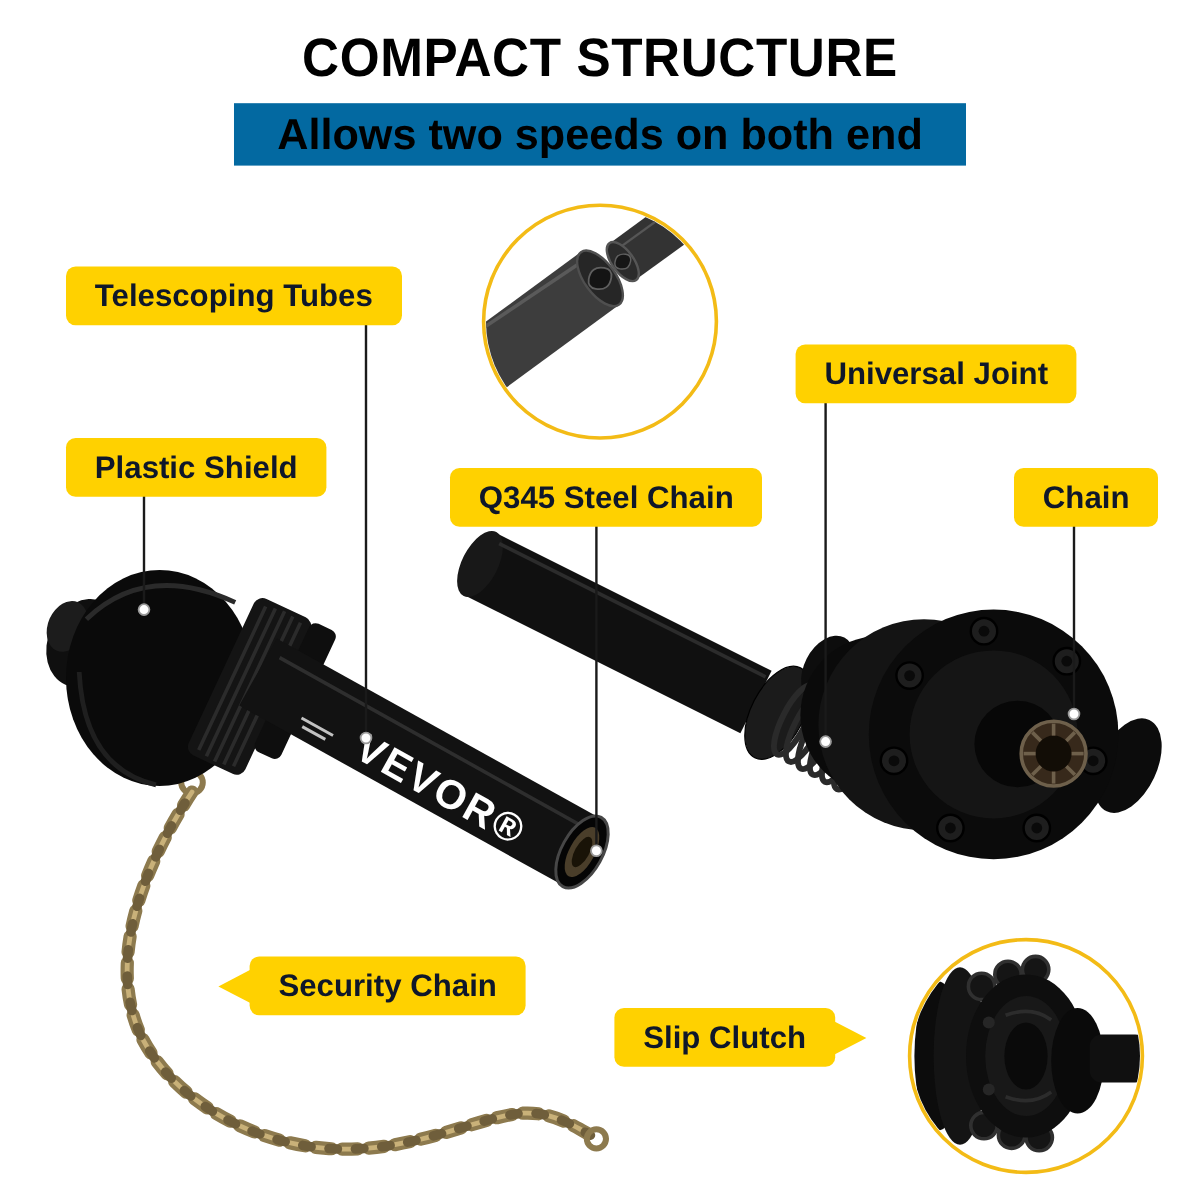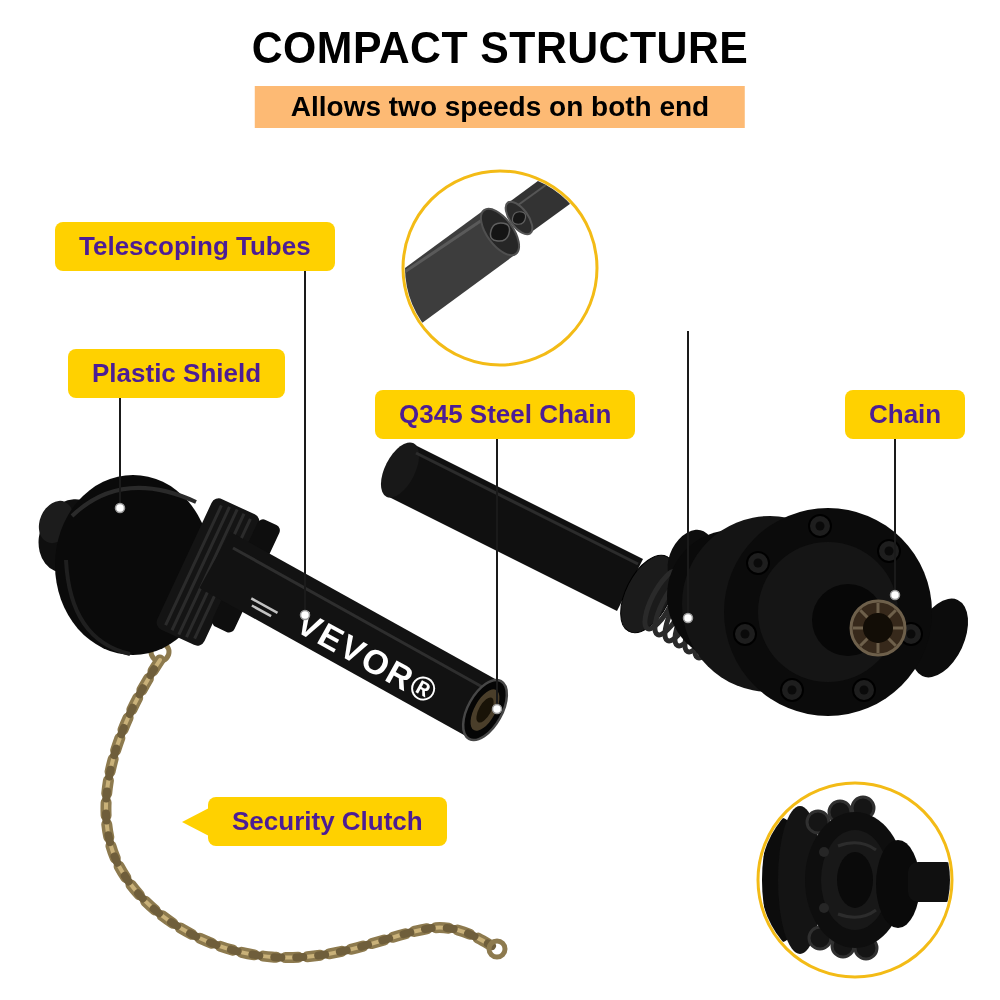--- a/index.html
+++ b/index.html
@@ -7,25 +7,25 @@
     position:relative;width:1000px;height:1000px;background:#ffffff;overflow:hidden;
     font-family:"Liberation Sans",sans-serif;color:#000;
   }
   .title{
     position:absolute;top:22px;left:0;width:1000px;text-align:center;
     font-size:45px;font-weight:900;letter-spacing:.5px;transform:scaleX(.95);
     transform-origin:center;white-space:nowrap;
   }
   .banner{
     position:absolute;top:86px;left:50%;transform:translateX(-50%);
-    background:#fdba74;padding:5px 36px;font-size:28px;font-weight:bold;white-space:nowrap;text-align:right;
+    background:#0369a1;padding:5px 36px;font-size:36px;font-weight:bold;white-space:nowrap;text-align:right;
   }
   .art{position:absolute;left:0;top:0;width:1000px;height:1000px;}
   .label{
-    position:absolute;background:#FFD100;color:#4c1d95;font-size:26px;font-weight:bold;
+    position:absolute;background:#FFD100;color:#0f172a;font-size:26px;font-weight:bold;
     padding:9px 24px;border-radius:8px;white-space:nowrap;z-index:5;
   }
   .tri-left{
     position:absolute;left:-26px;top:50%;margin-top:-14px;width:0;height:0;
     border-top:14px solid transparent;border-bottom:14px solid transparent;
     border-right:27px solid #FFD100;
   }
   .tri-right{
     position:absolute;right:-26px;top:50%;margin-top:-14px;width:0;height:0;
     border-top:14px solid transparent;border-bottom:14px solid transparent;
@@ -192,32 +192,39 @@
     </g>
   </svg>
 
   <div class="title">COMPACT STRUCTURE</div>
   <div class="banner">Allows two speeds on both end</div>
 
   <div class="label" style="left:55px;top:222px;">
     <span>Telescoping Tubes</span>
   </div>
 
-  <div class="label" style="left:55px;top:349px;margin-left:13px;">
+  <div class="label" style="left:55px;top:365px;">
     <span>Plastic Shield</span>
   </div>
 
   <div class="label" style="left:375px;top:390px;">
     <span>Q345 Steel Chain</span>
   </div>
 
+  <div class="label" style="left:663px;top:287px;">
+    <span>Universal Joint</span>
+  </div>
 
   <div class="label" style="left:845px;top:390px;">
     <span>Chain</span>
   </div>
 
   <div class="label" style="left:208px;top:797px;">
     <span class="tri-left"></span>
-    <span>Security Clutch</span>
-  </div>
-
+    <span>Security Chain</span>
+  </div>
+
+  <div class="label" style="left:512px;top:840px;">
+    <span>Slip Clutch</span>
+    <span class="tri-right"></span>
+  </div>
 
 </div>
 
 </body></html>

